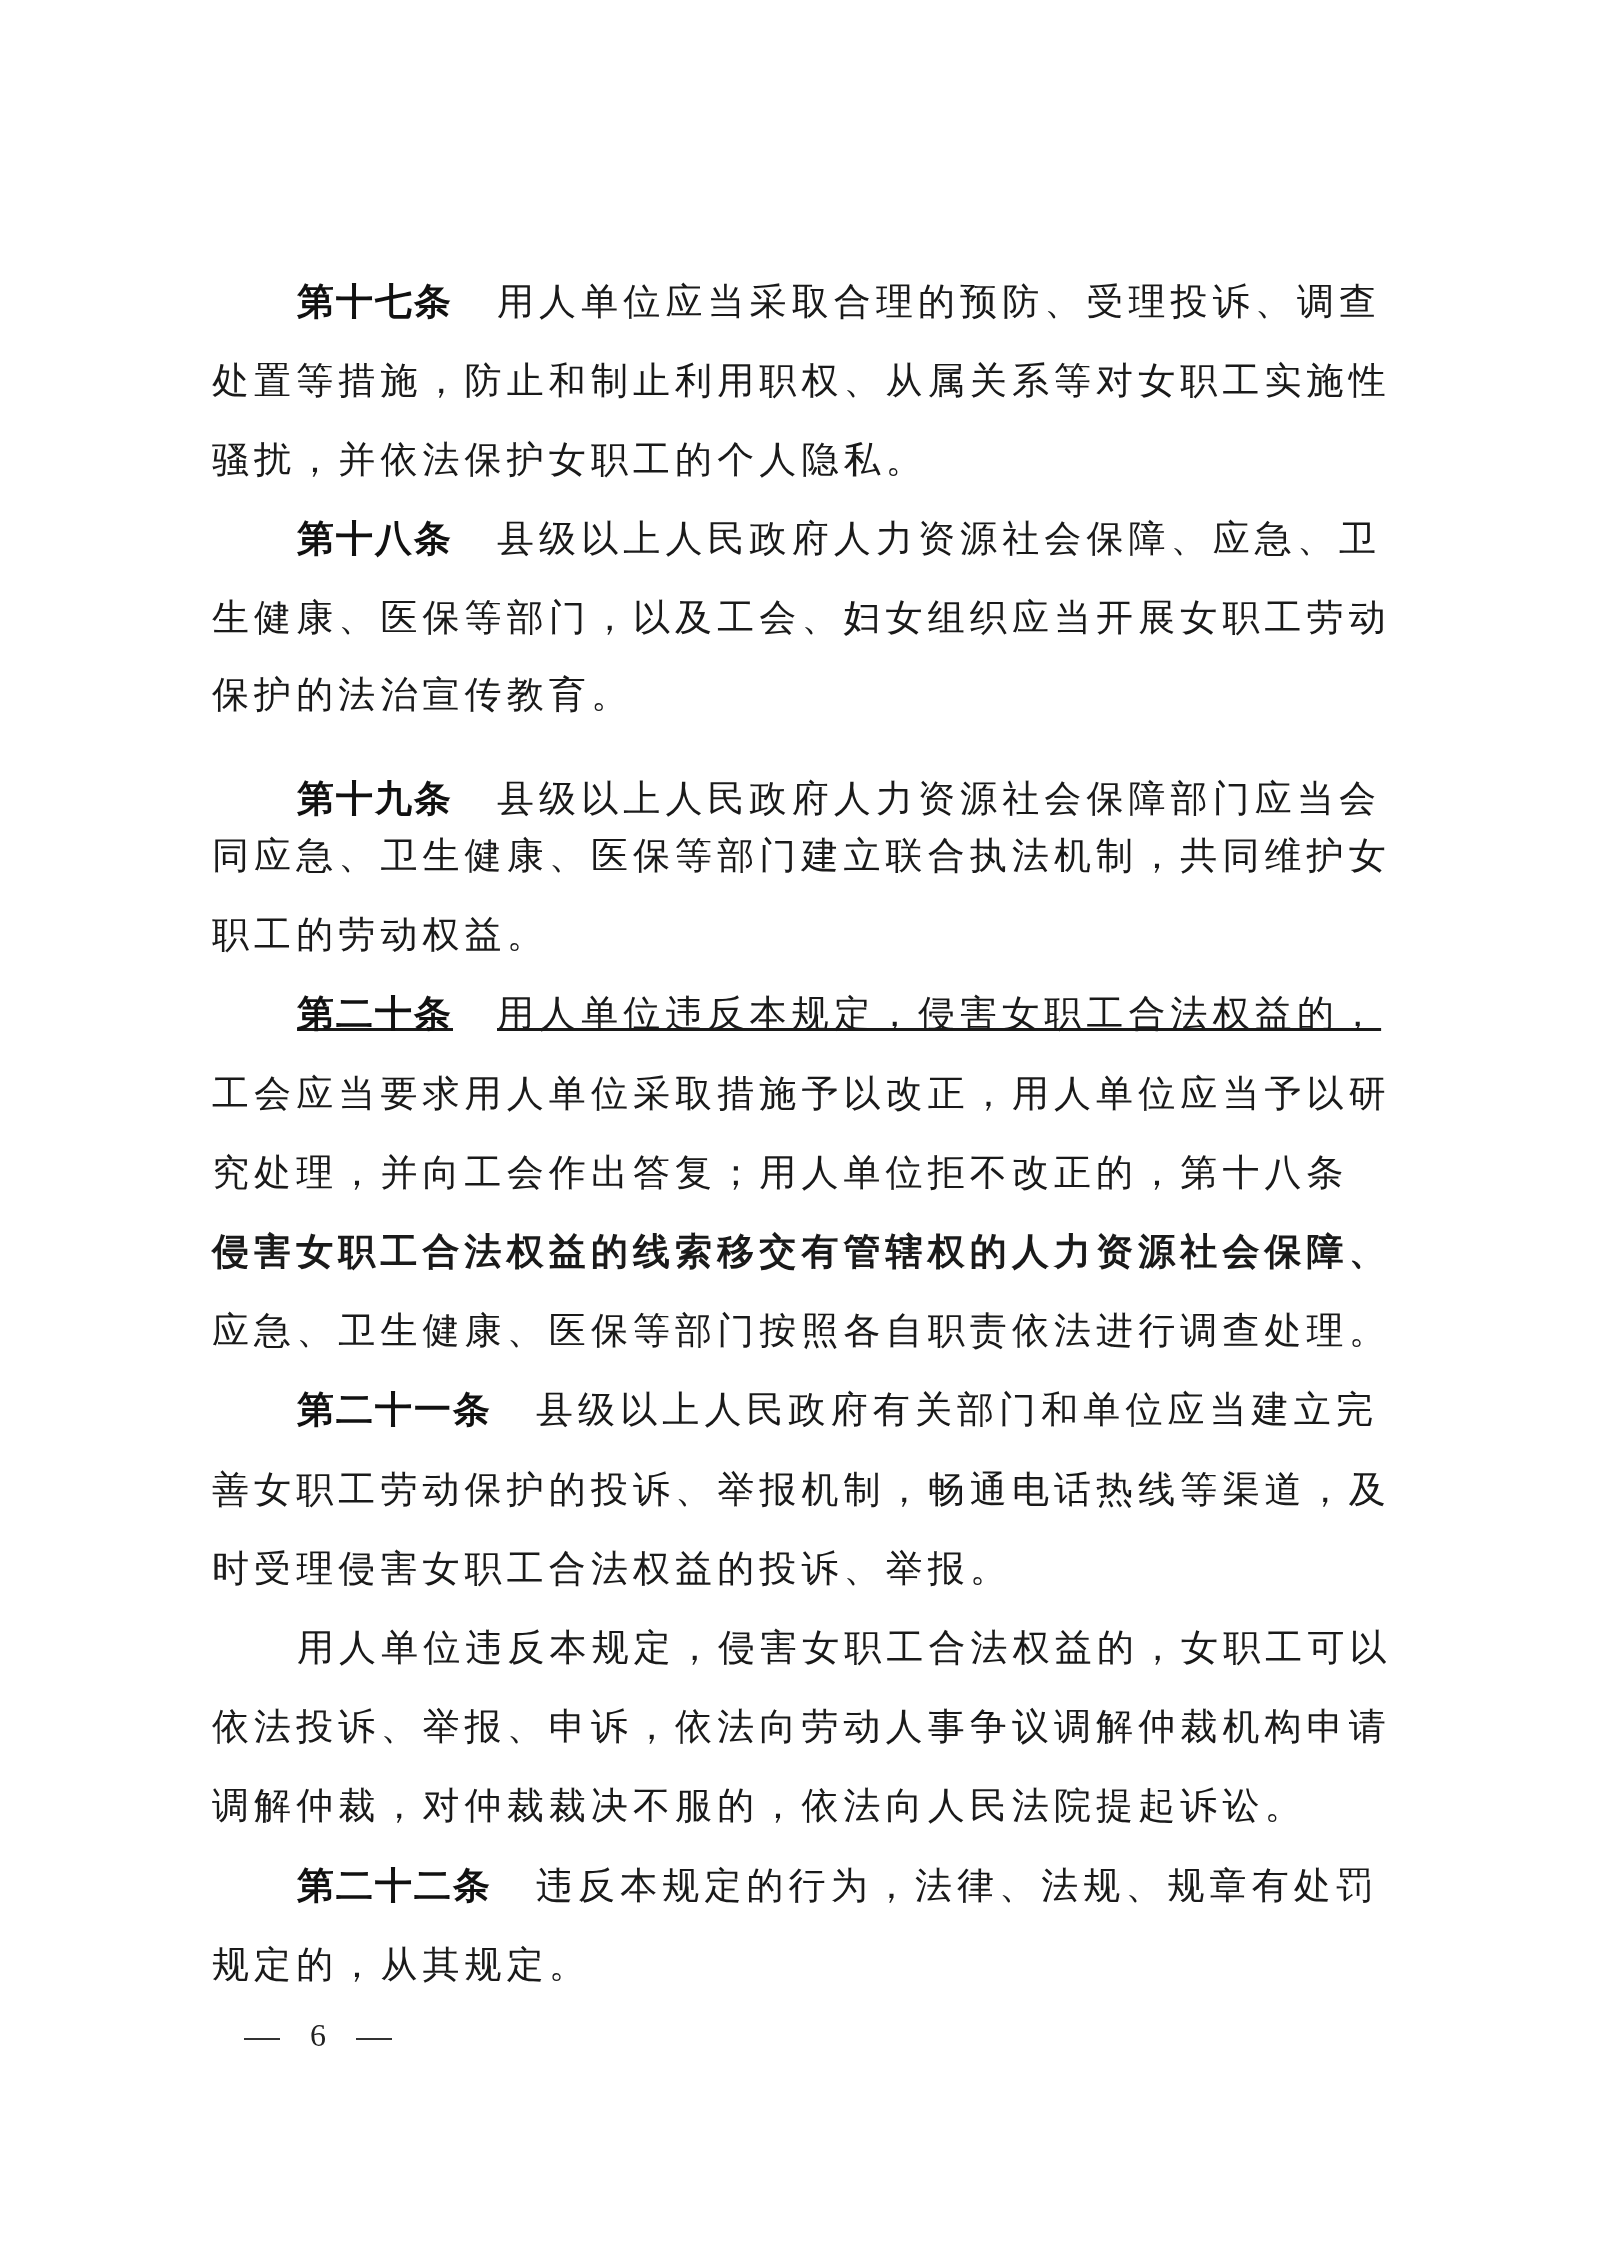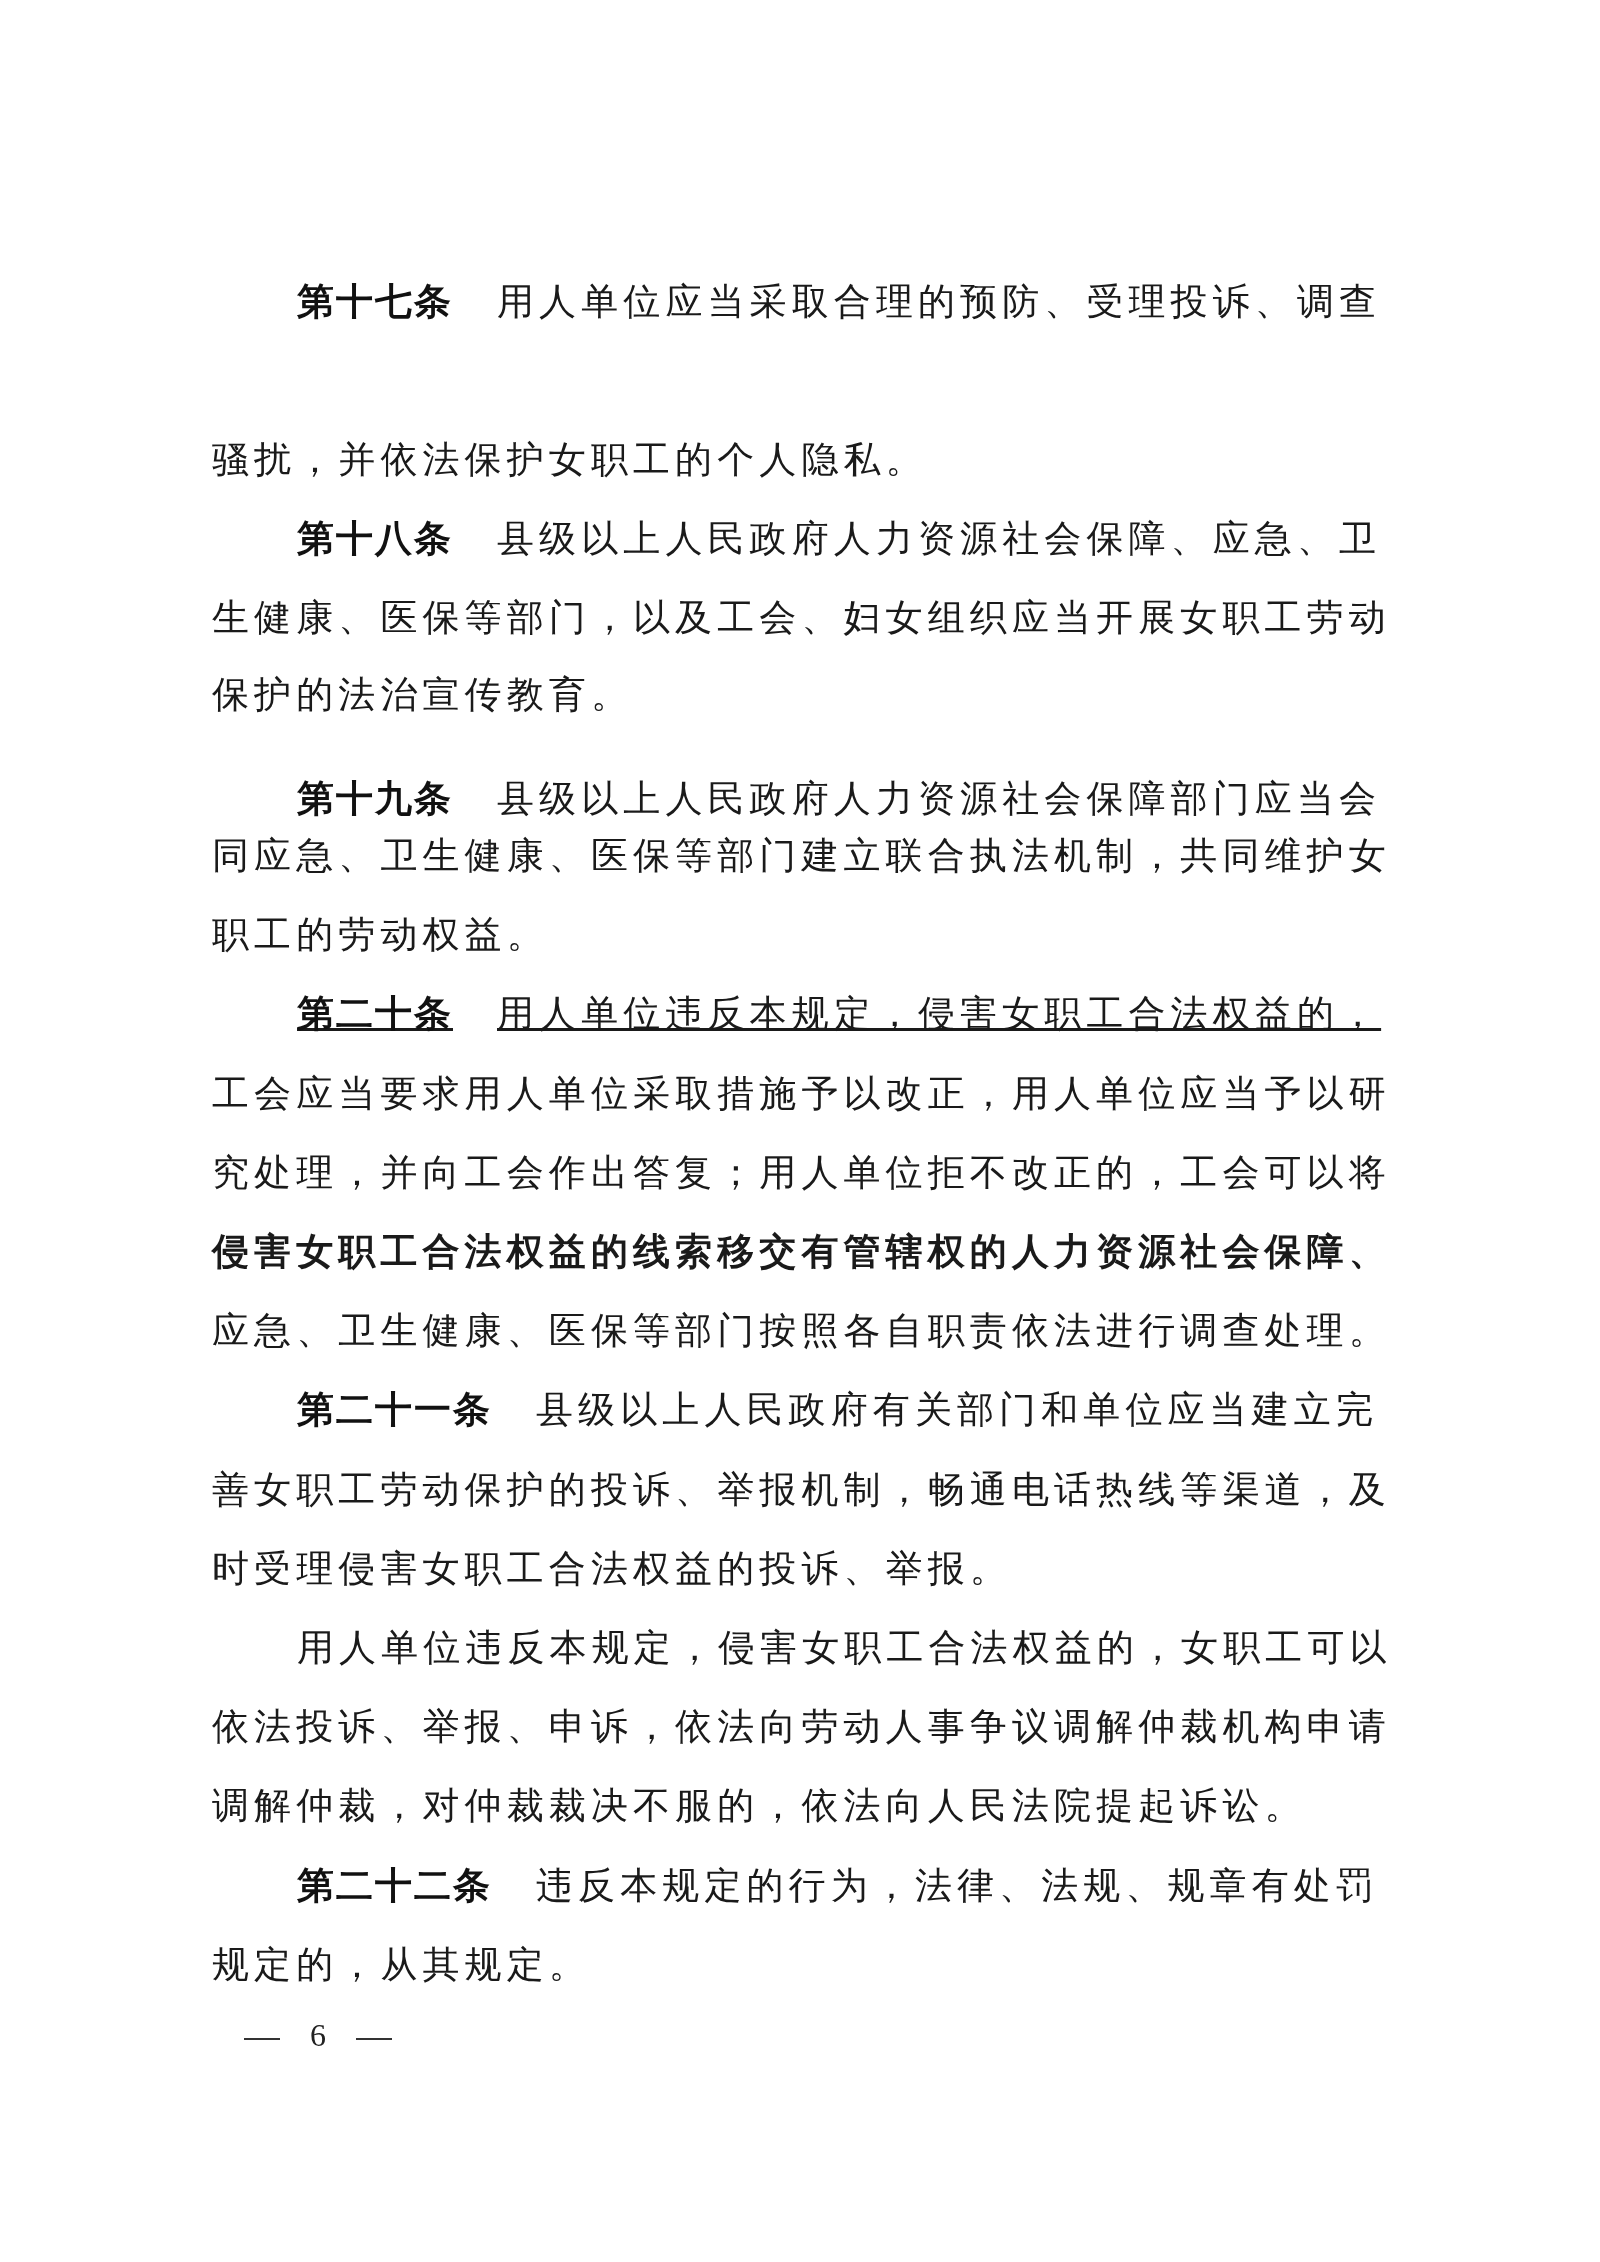--- a/index.html
+++ b/index.html
@@ -37,33 +37,34 @@
   }
   .pagenum .dash { display: inline-block; width: 36px; height: 2px; background: #333333; vertical-align: middle; }
   .pagenum .num { display: inline-block; margin: 0 30px; }
 </style>
 </head>
 <body>
 
 <div class="page">
 
   <div class="line indent" style="top:262px;"><span class="heading">第十七条</span><span>用人单位应当采取合理的预防、受理投诉、调查</span></div>
+  <div class="line" style="top:341px;">处置等措施，防止和制止利用职权、从属关系等对女职工实施性</div>
   <div class="line" style="top:420px;">骚扰，并依法保护女职工的个人隐私。</div>
 
   <div class="line indent" style="top:499px;"><span class="heading">第十八条</span><span>县级以上人民政府人力资源社会保障、应急、卫</span></div>
   <div class="line" style="top:578px;">生健康、医保等部门，以及工会、妇女组织应当开展女职工劳动</div>
   <div class="line" style="top:658px;font-family:Liberation Mono, monospace;">保护的法治宣传教育。</div>
 
   <div class="line indent" style="top:759px;"><span class="heading">第十九条</span><span>县级以上人民政府人力资源社会保障部门应当会</span></div>
   <div class="line" style="top:816px;">同应急、卫生健康、医保等部门建立联合执法机制，共同维护女</div>
   <div class="line" style="top:895px;">职工的劳动权益。</div>
 
   <div class="line indent" style="top:974px;text-decoration:underline;"><span class="heading">第二十条</span><span>用人单位违反本规定，侵害女职工合法权益的，</span></div>
   <div class="line" style="top:1054px;">工会应当要求用人单位采取措施予以改正，用人单位应当予以研</div>
-  <div class="line" style="top:1133px;">究处理，并向工会作出答复；用人单位拒不改正的，工会可以将</div>
+  <div class="line" style="top:1133px;">究处理，并向工会作出答复；用人单位拒不改正的，第十八条</div>
   <div class="line" style="top:1212px;font-weight:bold;">侵害女职工合法权益的线索移交有管辖权的人力资源社会保障、</div>
   <div class="line" style="top:1291px;">应急、卫生健康、医保等部门按照各自职责依法进行调查处理。</div>
 
   <div class="line indent" style="top:1370px;"><span class="heading">第二十一条</span><span>县级以上人民政府有关部门和单位应当建立完</span></div>
   <div class="line" style="top:1450px;">善女职工劳动保护的投诉、举报机制，畅通电话热线等渠道，及</div>
   <div class="line" style="top:1529px;">时受理侵害女职工合法权益的投诉、举报。</div>
 
   <div class="line indent" style="top:1608px;">用人单位违反本规定，侵害女职工合法权益的，女职工可以</div>
   <div class="line" style="top:1687px;">依法投诉、举报、申诉，依法向劳动人事争议调解仲裁机构申请</div>
   <div class="line" style="top:1766px;">调解仲裁，对仲裁裁决不服的，依法向人民法院提起诉讼。</div>

